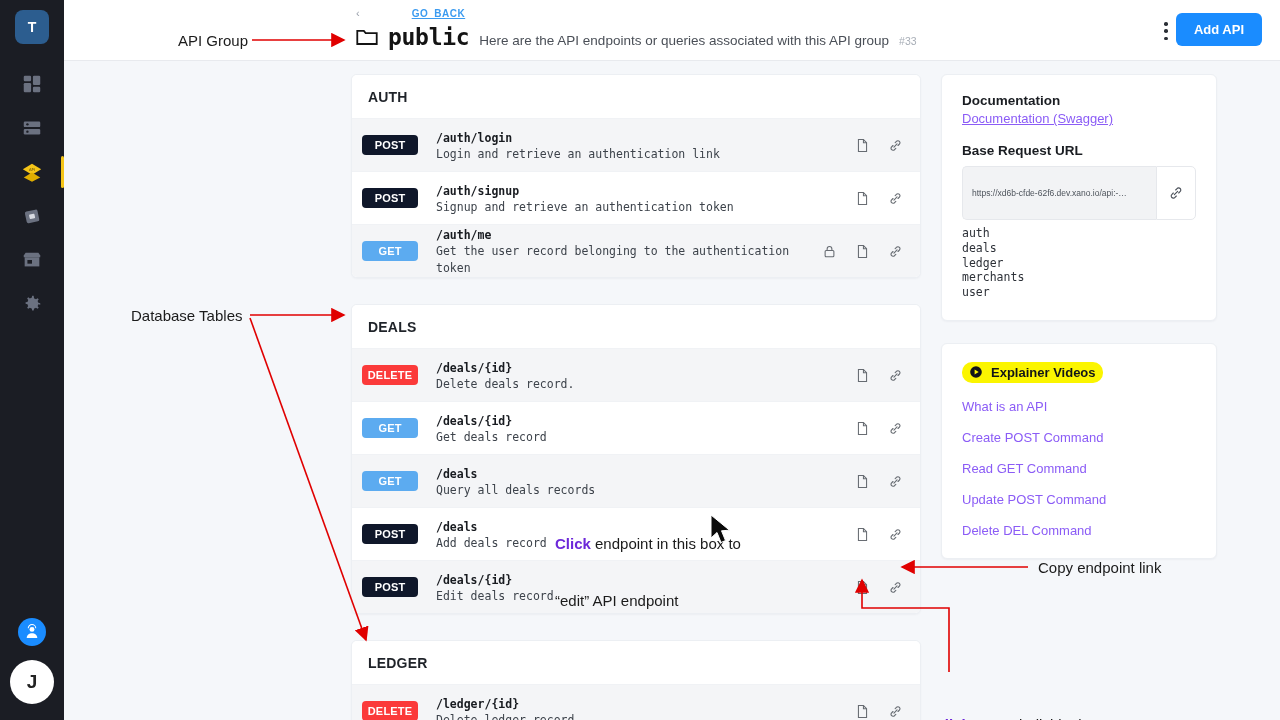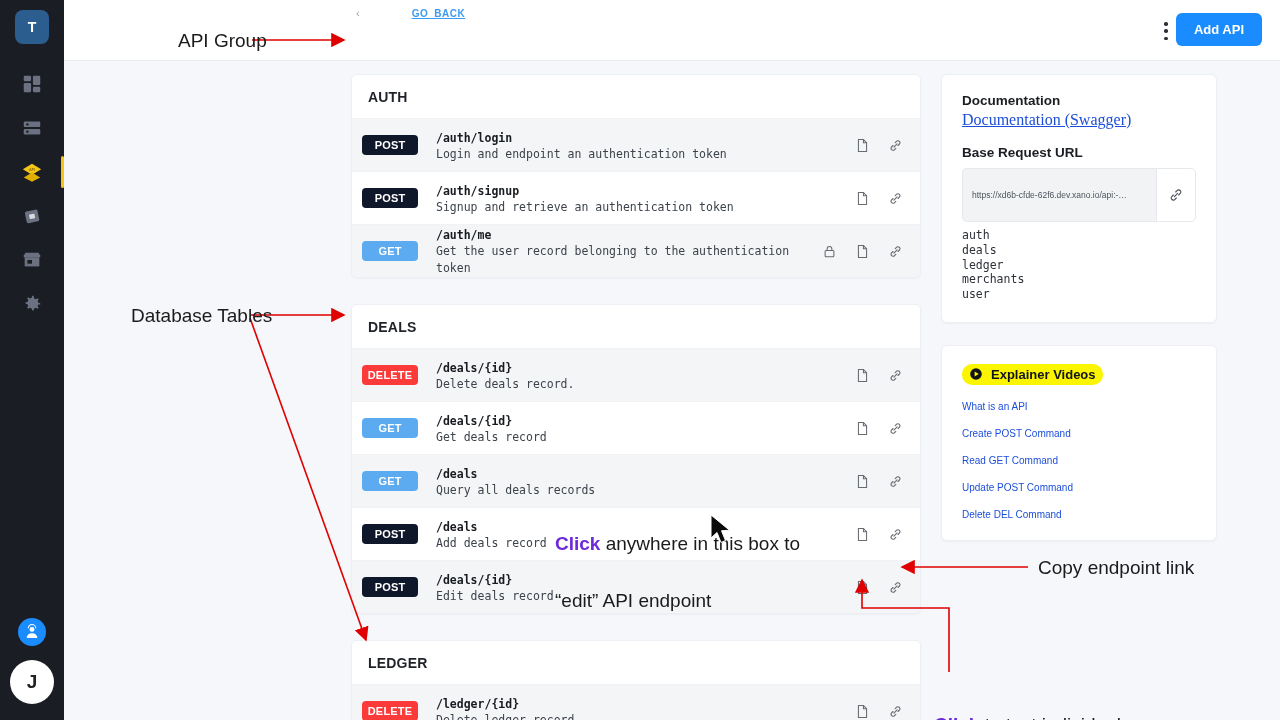--- a/index.html
+++ b/index.html
@@ -130,21 +130,21 @@
   .ep-icons .ic { width: 15px; height: 17px; opacity: .78; cursor: pointer; }
 
   
   .right-col { position: absolute; left: 877px; top: 13px; width: 276px; }
   .panel {
     background: #ffffff; border: 1px solid #eceff3; border-radius: 6px;
     padding: 18px 20px 20px 20px; margin-bottom: 22px;
     box-shadow: 0 1px 2px rgba(20,30,60,0.04);
   }
   .p-head { font-size: 13.5px; font-weight: bold; color: #1a1d22; }
-  .p-link { display:inline-block; font-size: 16px; color: #1d4ed8; text-decoration: underline; margin-top: 3px; cursor:pointer;font-family:Liberation Serif, serif; }
+  .p-link { display:inline-block; font-size: 13px; color: #8b5cf6; text-decoration: underline; margin-top: 3px; cursor:pointer; }
   .p-head2 { font-size: 13.5px; font-weight: bold; color: #1a1d22; margin-top: 16px; }
   .url-row { display: flex; margin-top: 8px; }
   .url-box {
     flex: 1; background: #f2f3f5; border: 1px solid #e6e8ec; border-right: none;
     border-radius: 5px 0 0 5px; padding: 21px 9px;
     font-size: 8.5px; color: #4e545c; white-space: nowrap; overflow: hidden;
     display: flex; align-items: center;
   }
   .url-copy {
     width: 40px; background: #ffffff; border: 1px solid #e6e8ec;
@@ -154,26 +154,26 @@
   .jump-list { margin-top: 6px; }
   .jump-item {
     font-family: "DejaVu Sans Mono", monospace;
     font-size: 11.5px; color: #2d3138; line-height: 14.8px; cursor: pointer;
   }
   .video-banner {
     background: #fbf500; display: flex; align-items: center; gap: 8px;
     padding: 3px 7px; width: fit-content; border-radius: 10px;
   }
   .video-banner span { font-size: 13px; font-weight: bold; color: #111418; }
-  .video-item { font-size: 10px; color: #1d4ed8; margin-top: 16px; cursor: pointer; }
+  .video-item { font-size: 13px; color: #8b5cf6; margin-top: 16px; cursor: pointer; }
 
   
   .anno { position: absolute; pointer-events: none; }
   .anno-txt {
-    position: absolute; font-size: 19px; color: #1b1b1b;
+    position: absolute; font-size: 15px; color: #1b1b1b;
     white-space: pre; line-height: 19px;
   }
   .anno-txt b { color: #6d28d9; font-weight: bold; }
   svg.overlay { position: absolute; left: 0; top: 0; width: 1280px; height: 720px; pointer-events: none; }
 </style>
 </head>
 <body>
 
 <div id="root">
 
@@ -238,38 +238,46 @@
     <div class="avatar-circle">
       <span>J</span>
     </div>
   </div>
 
   <div class="topbar">
     <div class="go-back-row">
       <span class="chev-left">‹</span>
       <span class="go-back-link">GO_BACK</span>
     </div>
+    <div class="title-row">
+      <svg class="folder-icon" width="22" height="18" viewBox="0 0 24 20">
+        <path d="M1.2 3.2h7.3l2 2.4h12.3v12.2H1.2z" fill="none" stroke="#141414" stroke-width="2"></path>
+      </svg>
+      <span class="group-title">public</span>
+      <span class="group-desc">Here are the API endpoints or queries associated with this API group</span>
+      <span class="group-id">#33</span>
+    </div>
     <div class="kebab">
         <i></i>
         <i></i>
         <i></i>
       </div>
     <button class="add-api-btn">Add API</button>
   </div>
 
   <div class="surface">
 
     <div class="center-col" id="sections-host">
         <div class="card">
           <div class="card-head">AUTH</div>
           <div class="ep-row shaded">
             <span class="method m-post">POST</span>
        <span class="ep-text">
          <span class="ep-path">/auth/login</span>
-         <span class="ep-desc" style="display:block;">Login and endpoint an authentication token</span>
+         <span class="ep-desc" style="display:block;">Login and retrieve an authentication link</span>
        </span>
        <span class="ep-icons">
          <svg class="ic" viewBox="0 0 24 24">
      <path d="M5.5 2.5h8l5 5v14h-13z" fill="none" stroke="#3f454d" stroke-width="1.7"></path>
      <path d="M13.5 2.5v5h5" fill="none" stroke="#3f454d" stroke-width="1.7"></path>
    </svg>
               <svg class="ic" viewBox="0 0 24 24">
      <path d="M9.5 14.5l5-5M8 12l-2 2a3.2 3.2 0 104.5 4.5l2-2M16 12l2-2a3.2 3.2 0 10-4.5-4.5l-2 2" stroke="#3f454d" stroke-width="1.8" fill="none" stroke-linecap="round"></path>
    </svg>
        </span>
@@ -476,21 +484,21 @@
     <line x1="1028" y1="567" x2="902" y2="567" stroke="#e00000" stroke-width="1.6" marker-end="url(#ah)"></line>
 
     <polyline points="949,672 949,608 862,608 862,580" fill="none" stroke="#e00000" stroke-width="1.6" marker-end="url(#ah)"></polyline>
   </svg>
 
   <div class="anno">
     <div class="anno-txt" style="left:178px; top:31px;">API Group</div>
     <div class="anno-txt" style="left:131px; top:306px;">Database Tables</div>
 
     <div class="anno-txt" style="left:555px; top:496px;">
-      <div><b>Click</b><span> anywhere in this box to</span></div>
+      <div><b>Click</b><span> endpoint in this box to</span></div>
       <div>“edit” API endpoint</div>
     </div>
 
     <svg style="position:absolute; left:710px; top:514px;" width="26" height="32" viewBox="0 0 26 32">
       <path d="M1,1 L1,24 L7,18.5 L11,28.5 L15.5,26.5 L11.5,16.8 L19.5,16.2 Z" fill="#0a0a0a" stroke="#ffffff" stroke-width="1"></path>
     </svg>
 
     <div class="anno-txt" style="left:1038px; top:558px;">Copy endpoint link</div>
 
     <div class="anno-txt" style="left:934px; top:677px;">

